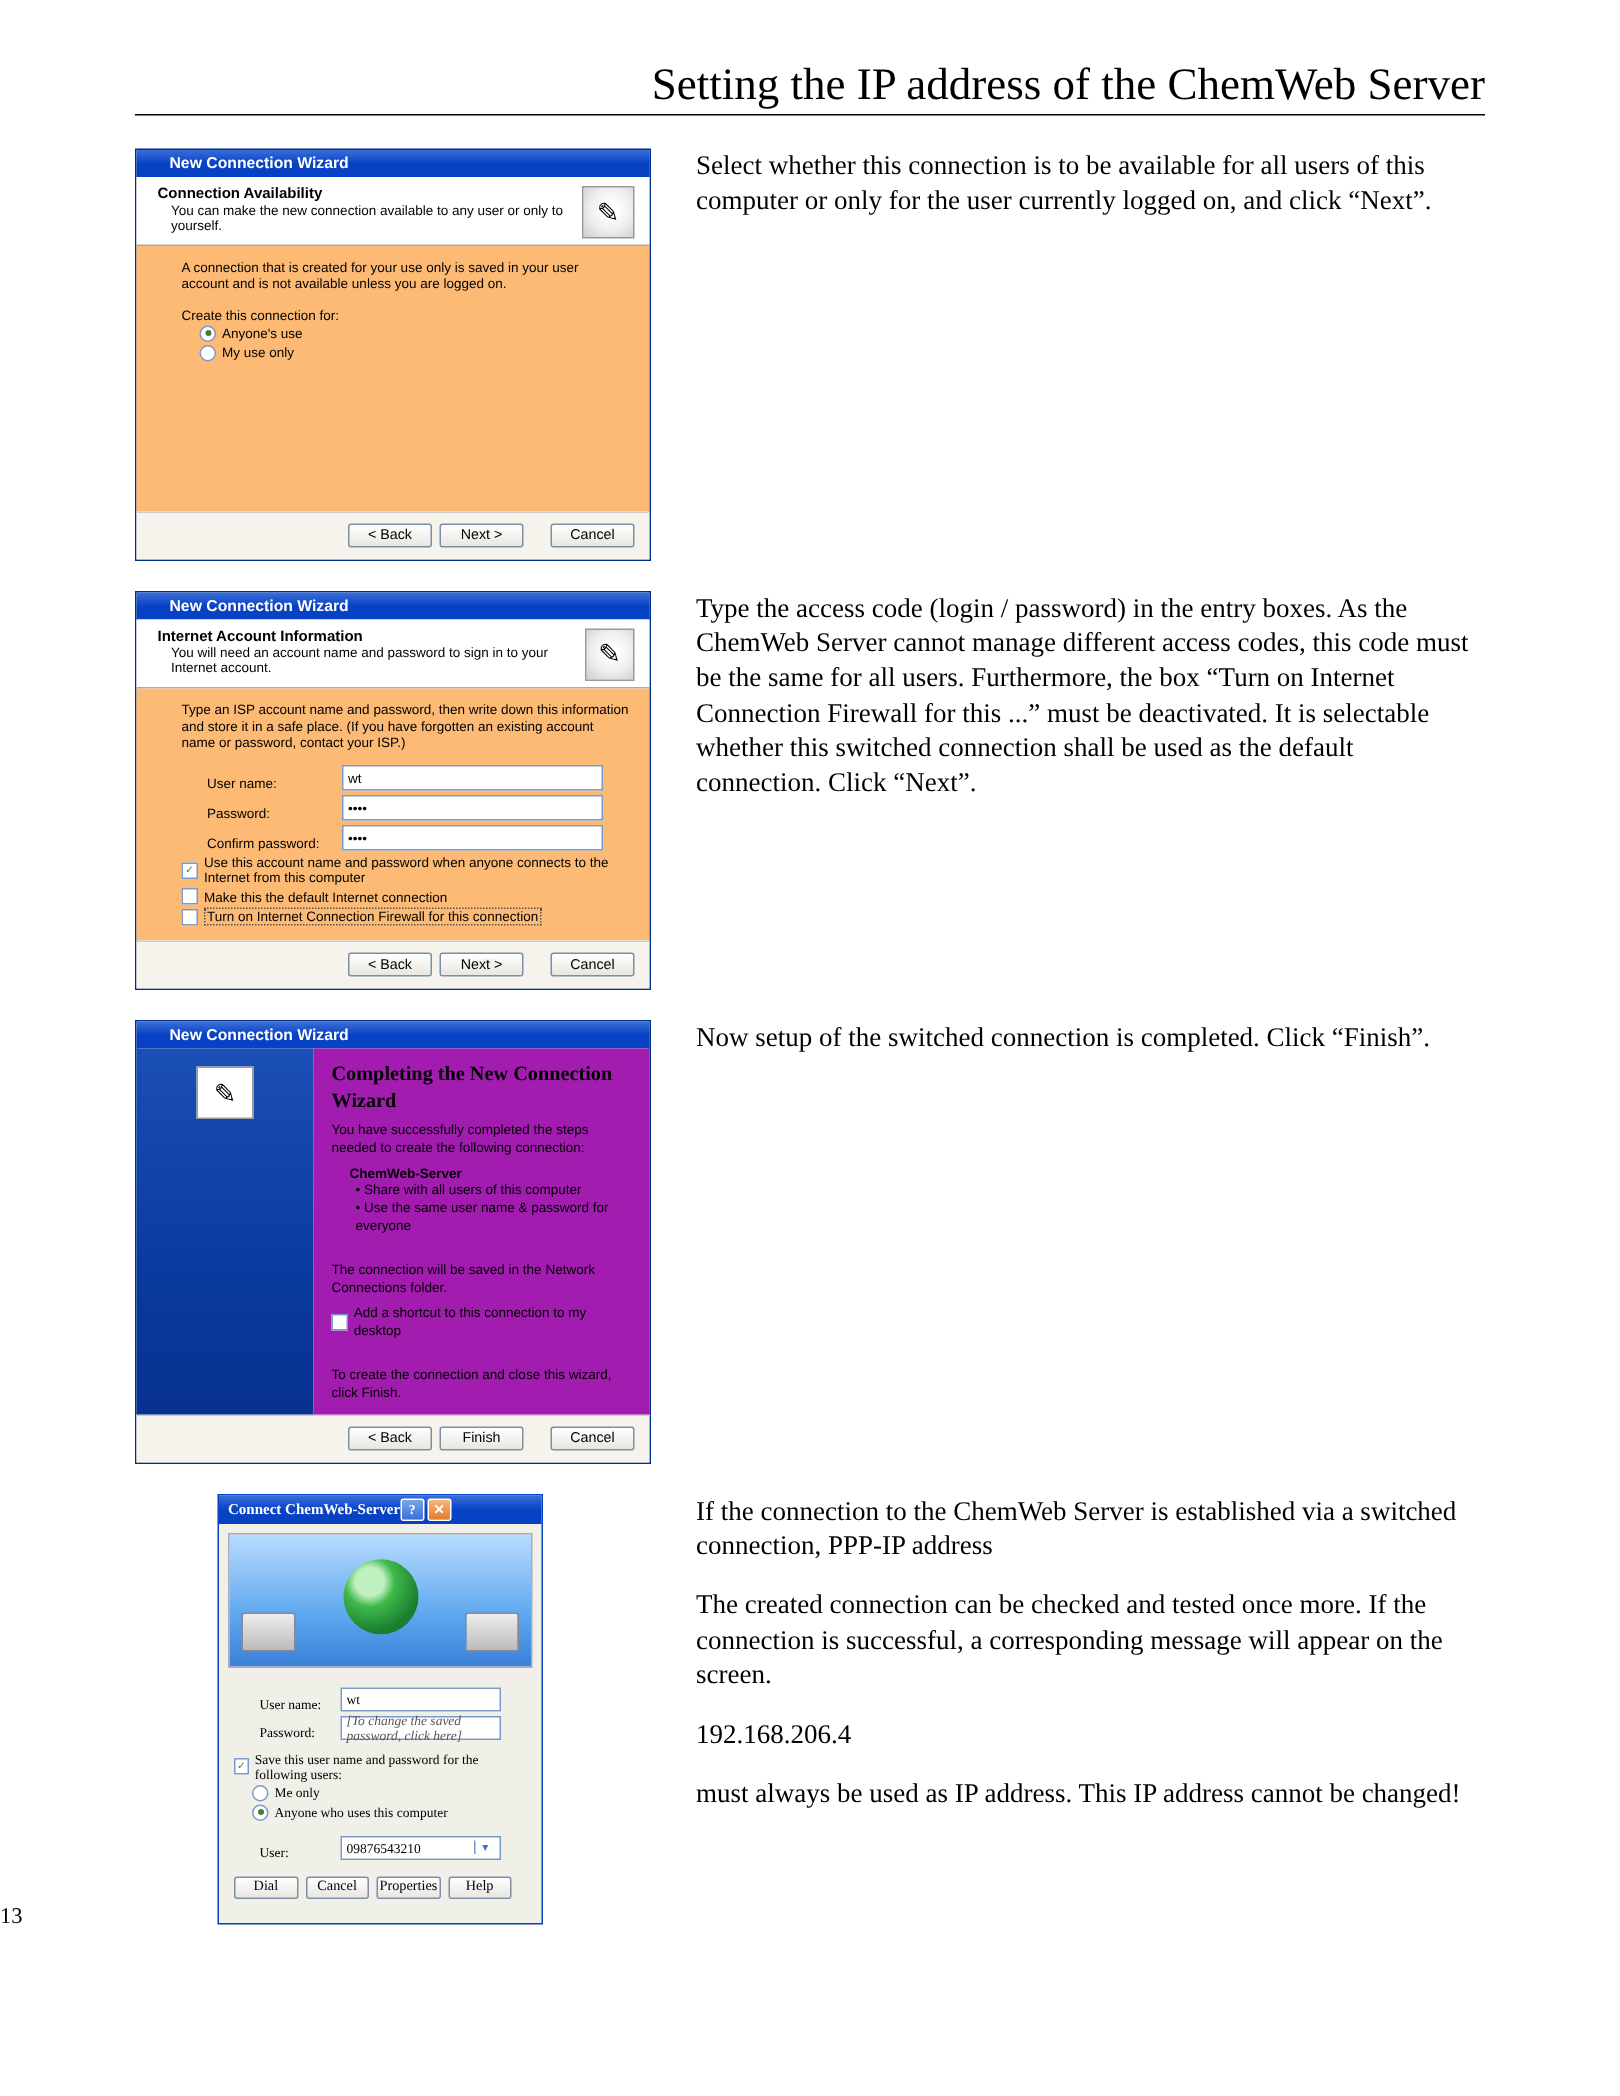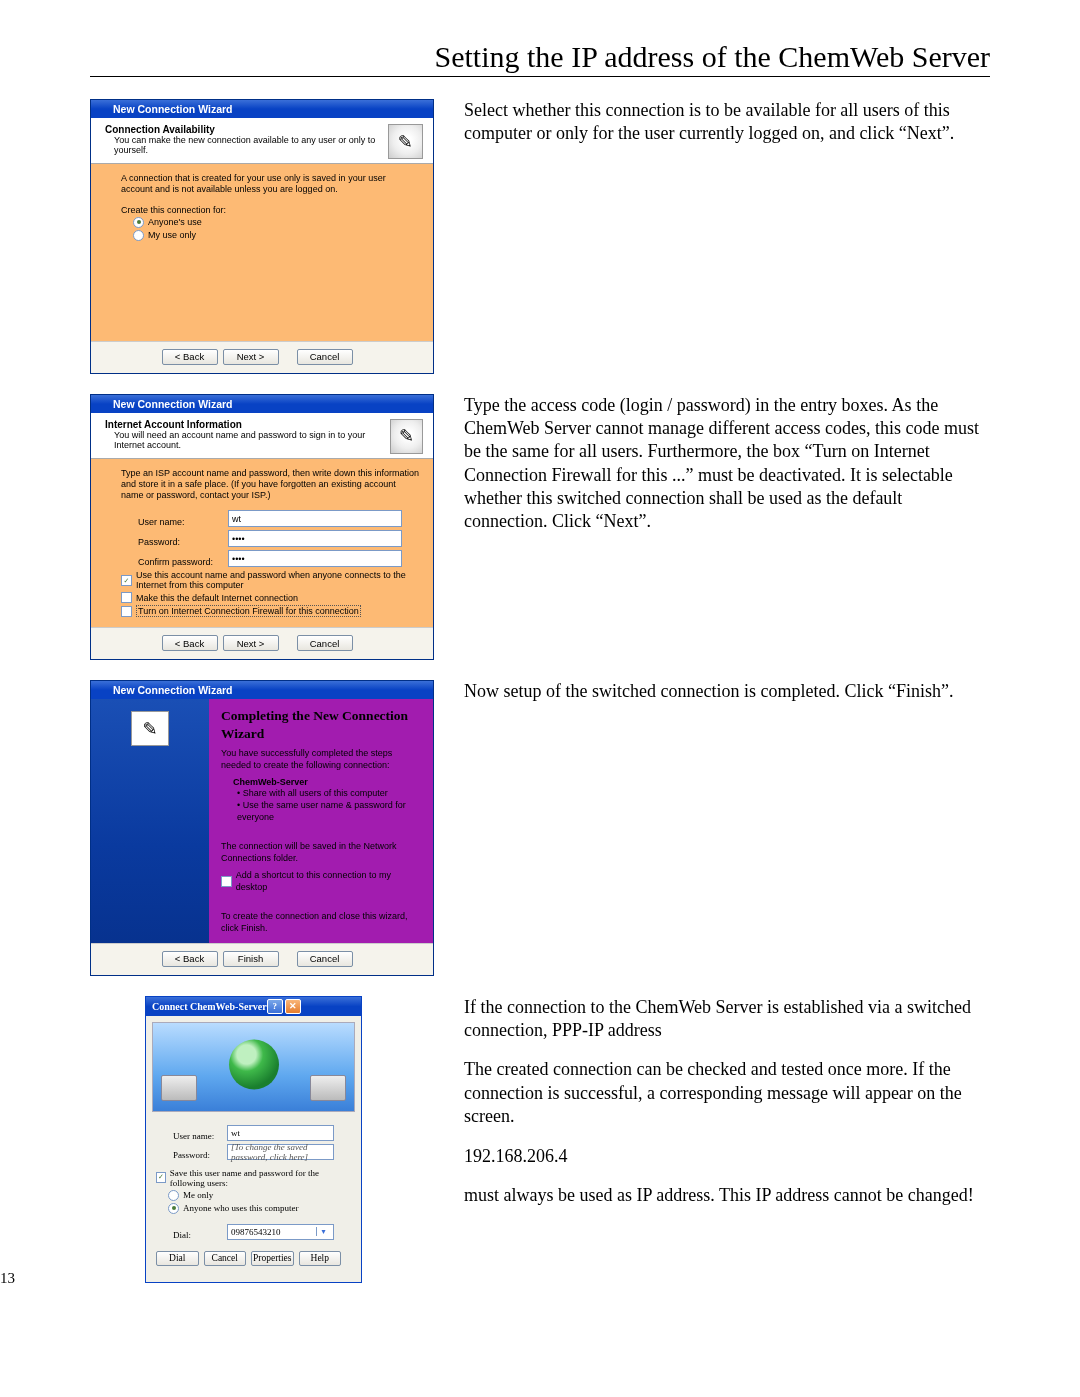--- a/index.html
+++ b/index.html
@@ -20,21 +20,21 @@
 .hdr-icon{width:36px;height:33px;border:1px solid #999;background:
  radial-gradient(circle at 55% 45%,#fff 15%,#eee 55%,#ccc);display:flex;align-items:center;justify-content:center;font-size:18px}
 .body{background:#fdba74;padding:9px 14px 8px 30px;min-height:148px}
 .note{font-size:9px;margin:0 0 9px 0;line-height:1.25}
 .lbl{font-size:9px;margin:2px 0}
 .radio,.check{font-size:9px;margin:2px 0 2px 12px;display:flex;align-items:center;gap:4px}
 .dot,.box{width:9px;height:9px;border:1px solid #7b9ac7;background:#fff;display:inline-flex;align-items:center;justify-content:center;font-size:7px;line-height:1}
 .dot{border-radius:50%}
 .dot.sel::after{content:"";width:4px;height:4px;background:#4a7b3a;border-radius:50%}
 .box.sel{color:#4a7b3a}
-.btnrow{background:#f5f3ec;padding:7px 10px 8px 0;border-top:1px solid #ccc;display:flex;justify-content:center;gap:5px}
+.btnrow{background:#f5f3ec;padding:7px 10px 8px 0;border-top:1px solid #ccc;display:flex;justify-content:flex-end;gap:5px}
 .btn{border:1px solid #7b8fa6;background:linear-gradient(#fff,#e8e6df);padding:1.5px 0;font-size:9.5px;width:54px;text-align:center;border-radius:2px}
 
 .formrow{display:flex;align-items:flex-end;margin:3px 17px}
 .formrow .flabel{width:90px;font-size:9px}
 .input{flex:1;border:1px solid #7b9ac7;background:#fff;height:15px;padding:0 3px;font-size:9px;display:flex;align-items:center}
 
 
 .wiz-body{display:flex}
 .wiz-side{width:118px;background:linear-gradient(#1a4fb5,#0a3a9f 60%,#07328f);display:flex;align-items:flex-start;justify-content:center;padding-top:12px}
 .wiz-side .hdr-icon{background:#fff}
@@ -217,21 +217,21 @@
             </div>
           <div class="radio">
               <span class="dot"></span>
               <span>Me only</span>
             </div>
           <div class="radio">
               <span class="dot sel"></span>
               <span>Anyone who uses this computer</span>
             </div>
           <div class="formrow" style="margin-top:10px">
-              <div class="flabel">Dial:</div>
+              <div class="flabel">User:</div>
               <div class="input" style="justify-content:space-between">
                 <span>09876543210</span>
                 <span class="sel-arrow">▾</span>
               </div>
             </div>
           <div class="btnrow">
             <div class="btn">Dial</div>
             <div class="btn">Cancel</div>
             <div class="btn">Properties</div>
             <div class="btn">Help</div>

